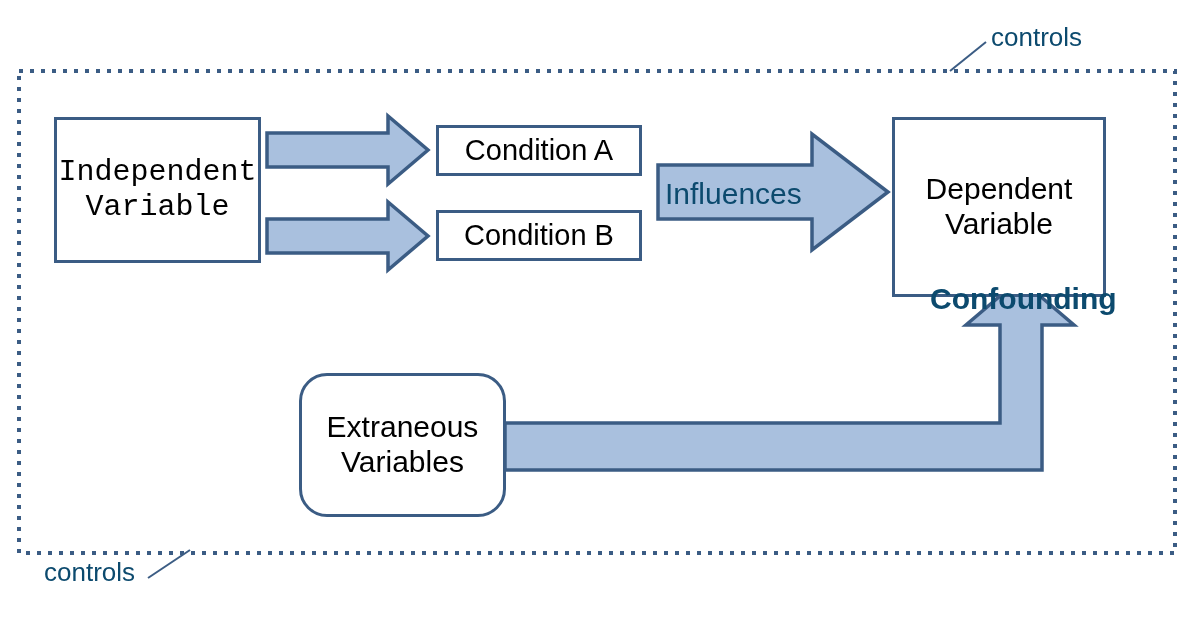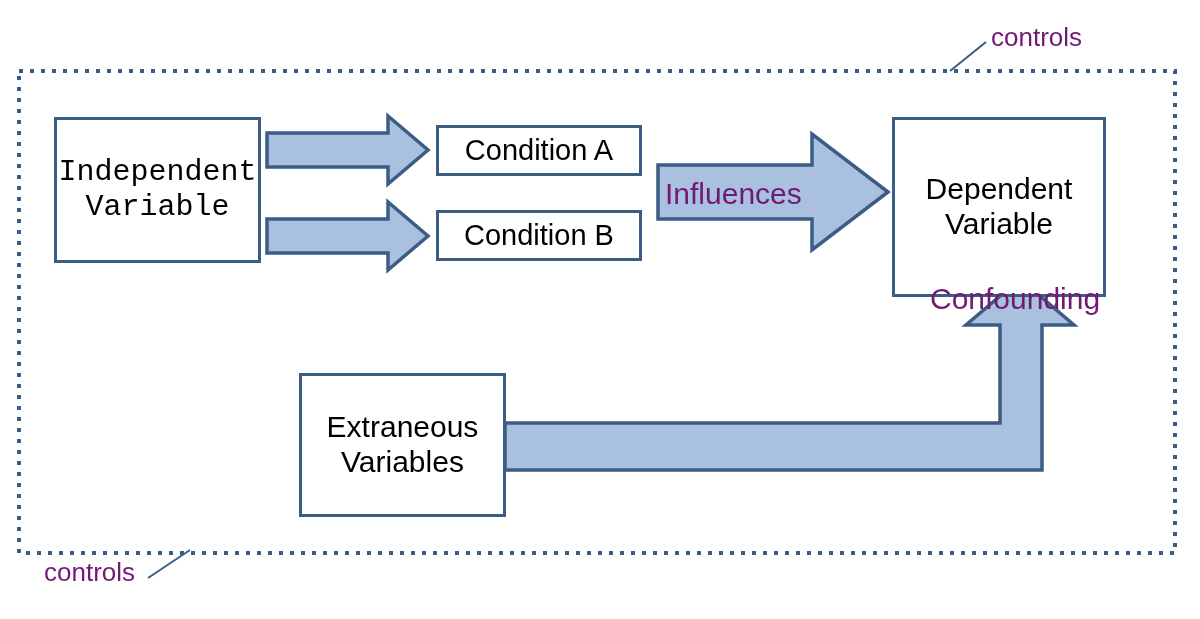--- a/index.html
+++ b/index.html
@@ -55,37 +55,39 @@
     left: 436px; top: 210px; width: 206px; height: 51px;
     font-size: 29px;
   }
   #box-dependent {
     left: 892px; top: 117px; width: 214px; height: 180px;
     font-size: 30px;
   }
   #box-extraneous {
     left: 299px; top: 373px; width: 207px; height: 144px;
     font-size: 30px;
+    border-radius: 28px;
   }
 
   .float-label {
     position: absolute;
-    color: #701a75;
+    color: #0c4a6e;
     font-family: "Liberation Sans", sans-serif;
     white-space: nowrap;
     z-index: 6;
   }
   #label-influences {
     left: 665px; top: 165px;
     font-size: 30px;
     margin-top: 12px;
   }
   #label-confounding {
     left: 930px; top: 282px;
     font-size: 30px;
+    font-weight: bold;
   }
   #label-controls-top {
     left: 991px; top: 22px;
     font-size: 26px;
   }
   #label-controls-bottom {
     left: 44px; top: 557px;
     font-size: 26px;
   }
 </style>

